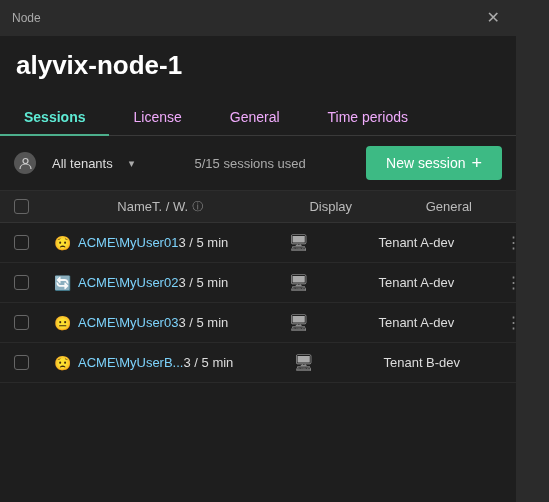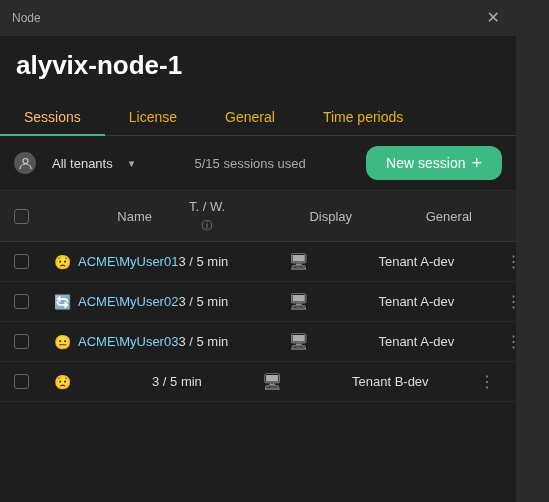--- a/index.html
+++ b/index.html
@@ -46,28 +46,28 @@
       color: #ffffff;
     }
     .tabs {
       display: flex;
       border-bottom: 1px solid #3a3a3a;
       background: #1e1e1e;
     }
     .tab {
       padding: 10px 24px;
       font-size: 14px;
-      color: #eab308;
+      color: #f0abfc;
       cursor: pointer;
       position: relative;
       white-space: nowrap;
     }
     .tab.active {
-      color: #fdba74;
-      font-weight: 400;
+      color: #5eead4;
+      font-weight: 700;
     }
     .tab.active::after {
       content: '';
       position: absolute;
       bottom: -1px;
       left: 0;
       right: 0;
       height: 2px;
       background: #4caf8c;
     }
@@ -107,21 +107,21 @@
     .sessions-used {
       font-size: 13px;
       color: #aaa;
       flex: 1;
       text-align: center;
     }
     .new-session-btn {
       background: #3dba84;
       color: #fff;
       border: none;
-      border-radius: 12px;
+      border-radius: 4px;
       padding: 8px 20px;
       font-size: 14px;
       font-weight: 500;
       cursor: pointer;
       display: flex;
       align-items: center;
       gap: 6px;
     }
     .new-session-btn .plus {
       font-size: 18px;
@@ -141,21 +141,20 @@
       text-align: right;
     }
     .th-checkbox {
       display: flex;
       align-items: center;
     }
     .th-tw {
       display: flex;
       align-items: center;
       gap: 4px;
-      flex-direction: column;
     }
     .info-icon {
       color: #888;
       font-size: 11px;
     }
     .table-body {
       flex: 1;
       overflow-y: auto;
     }
     .table-row {
@@ -308,20 +307,21 @@
       </div>
       <div>Tenant A-dev</div>
       <div class="more-btn">⋮</div>
     </div>
       <div class="table-row">
       <div>
         <div class="checkbox"></div>
       </div>
       <div class="user-cell">
         <span class="status-dot">😟</span>
+        <span class="user-name">ACME\MyUserB...</span>
       </div>
       <div>3 / 5 min</div>
       <div>
         <span class="monitor-icon">🖥</span>
       </div>
       <div>Tenant B-dev</div>
       <div class="more-btn">⋮</div>
     </div>
     </div>
 

